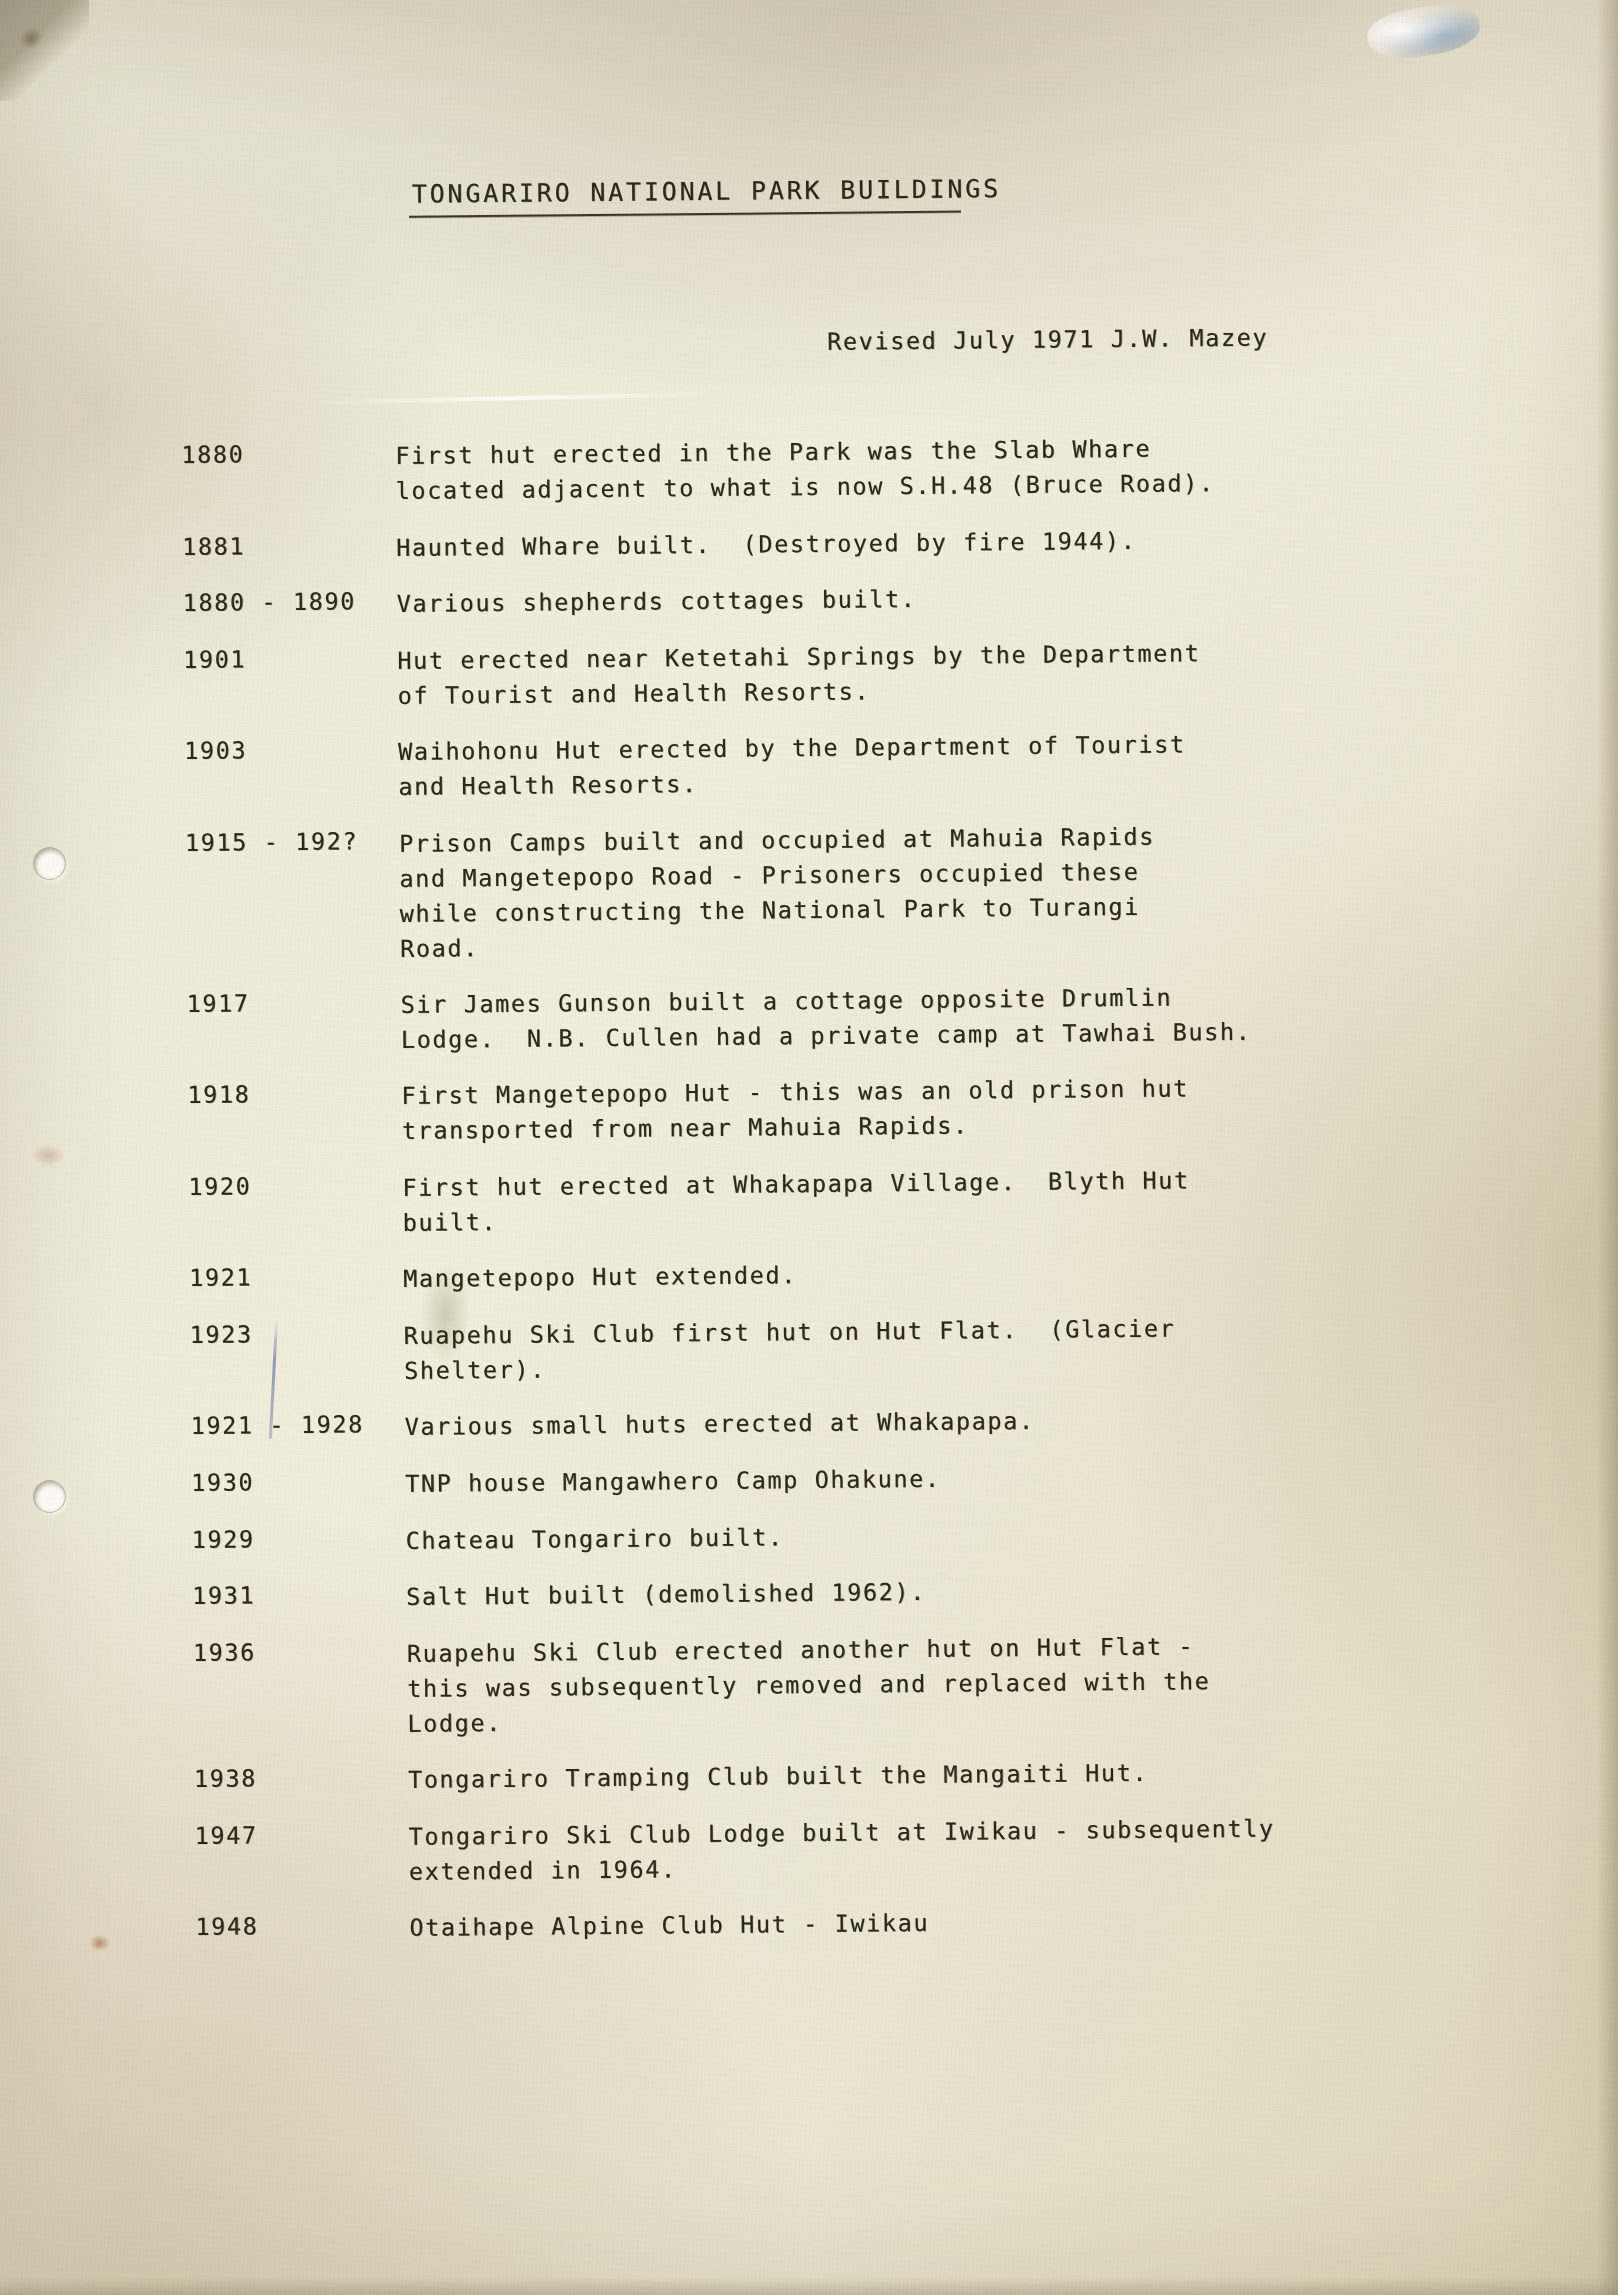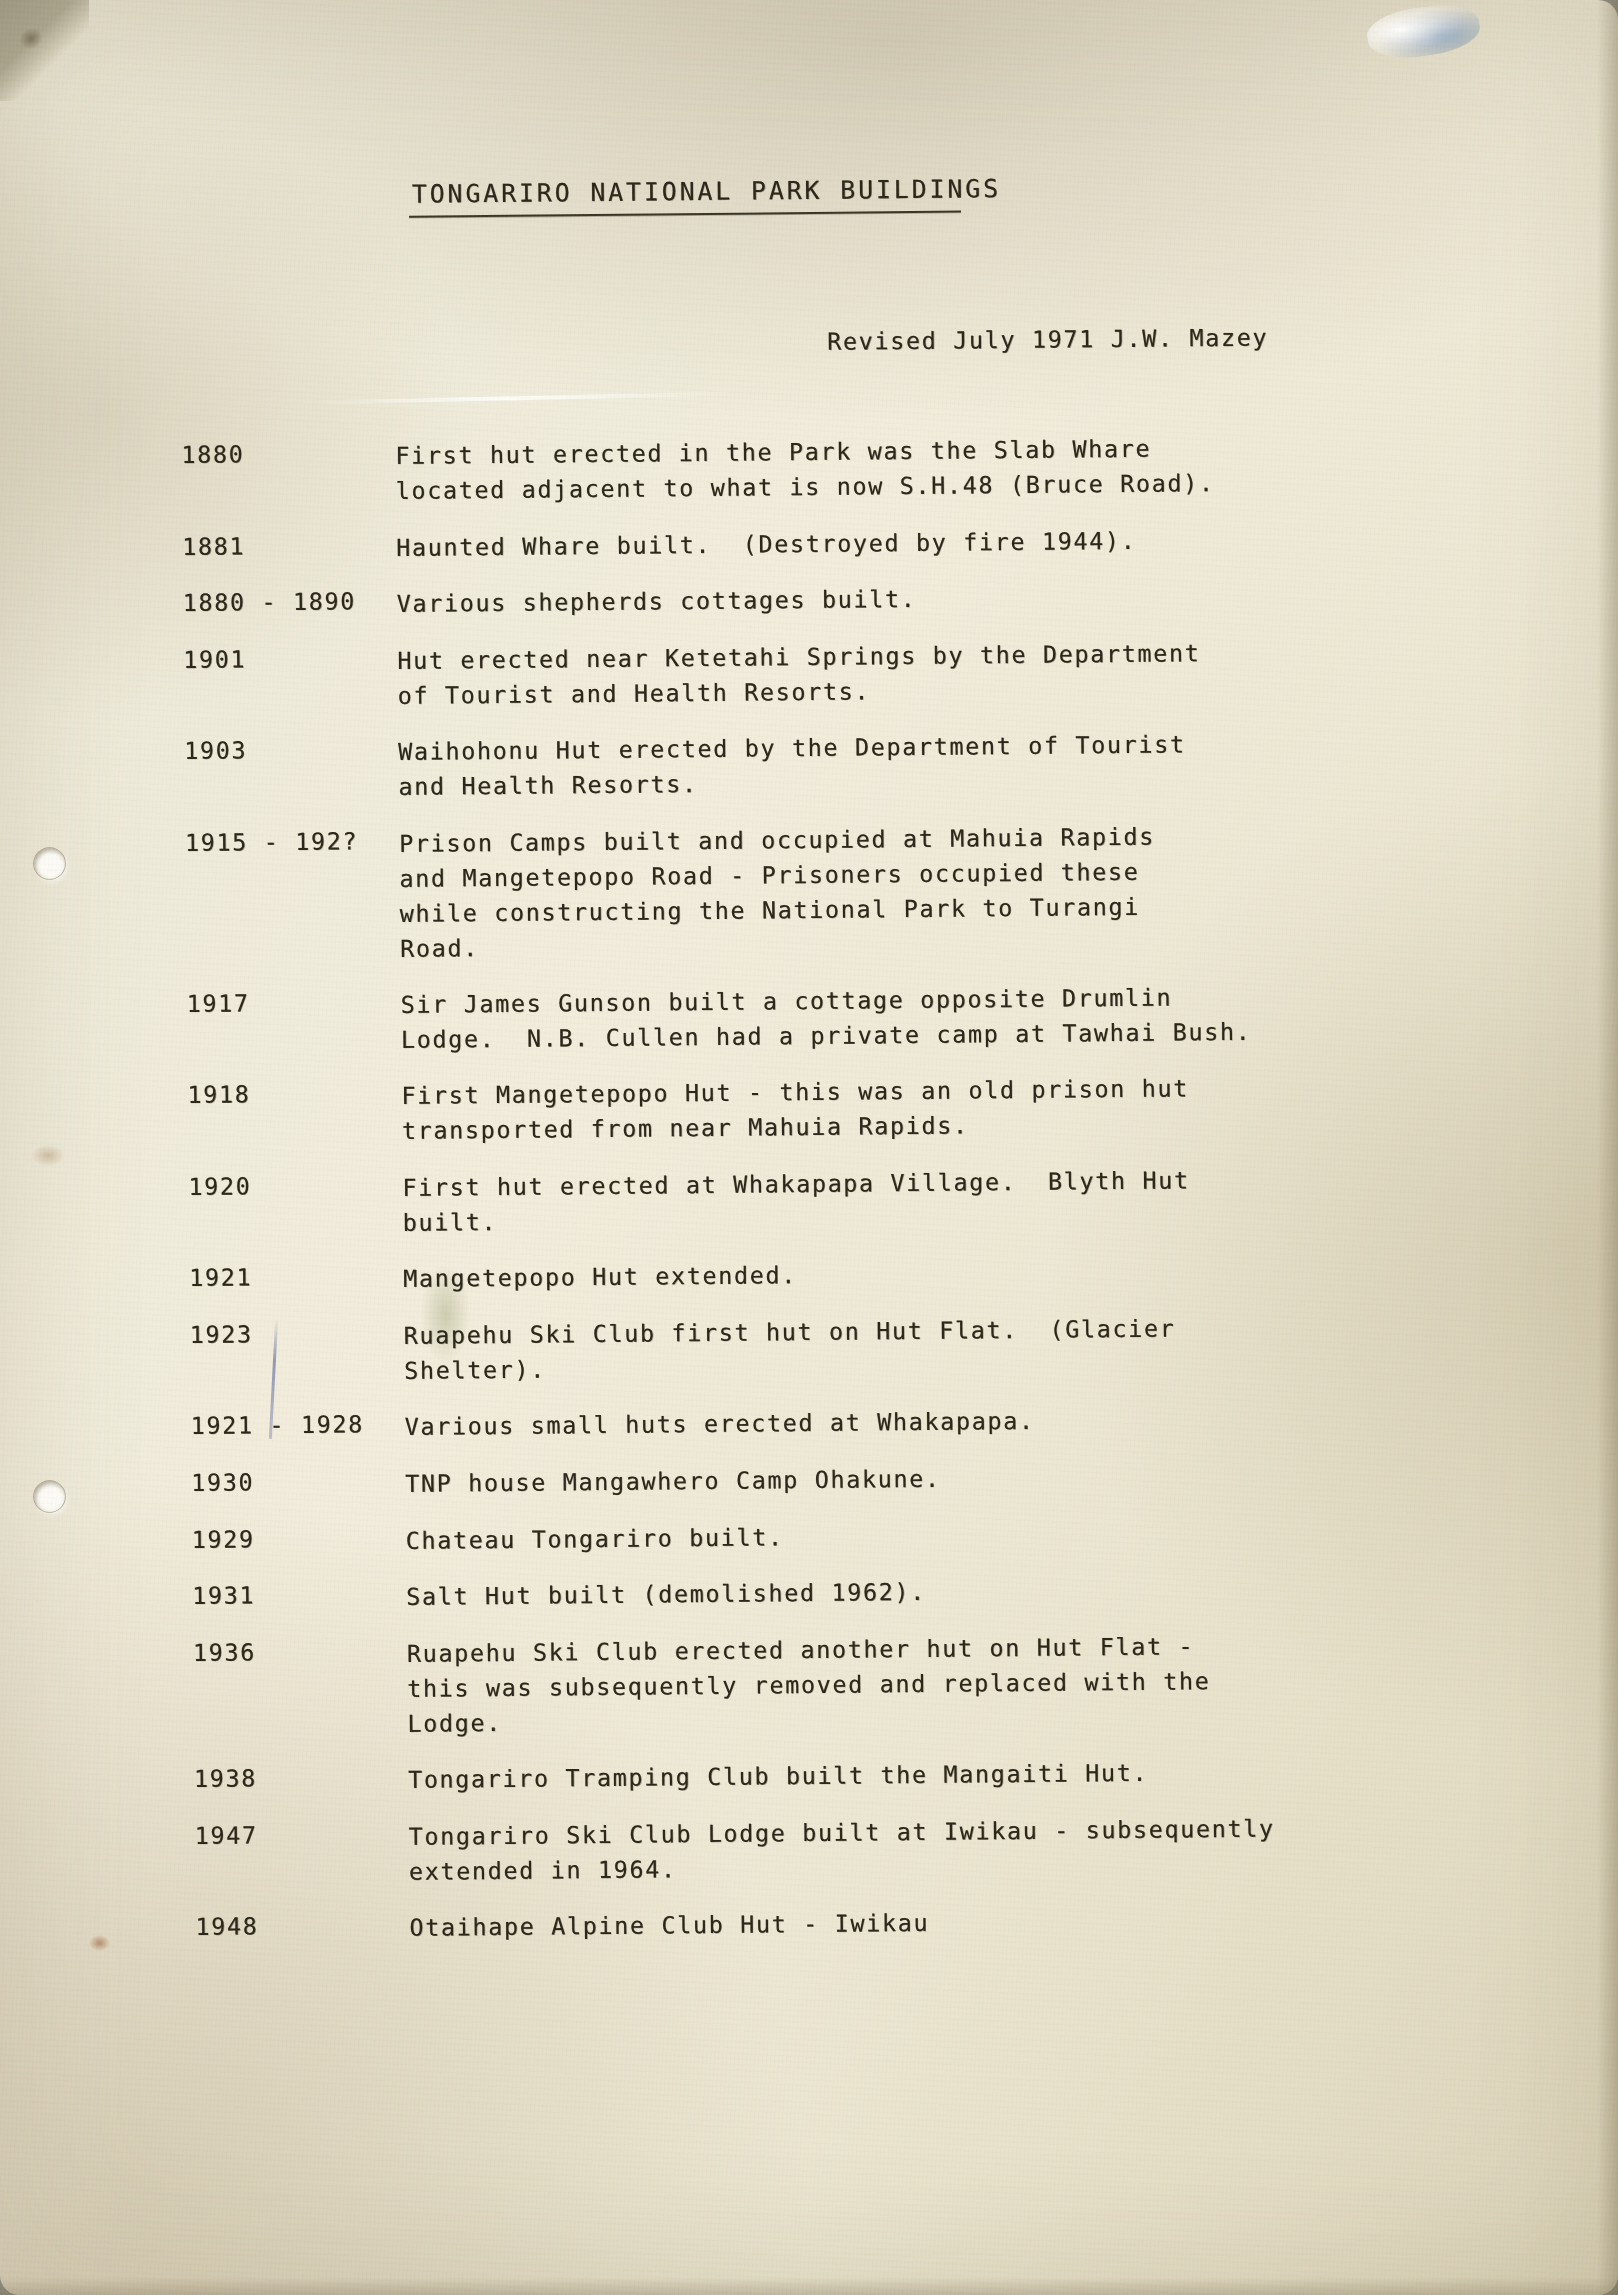--- a/index.html
+++ b/index.html
@@ -13,21 +13,20 @@
   
   #page {
     position:absolute; inset:0;
     background:
       radial-gradient(ellipse 60% 45% at 8% 96%, rgba(151,131,92,0.30) 0%, rgba(151,131,92,0) 70%),
       radial-gradient(ellipse 45% 30% at 97% 55%, rgba(150,134,97,0.22) 0%, rgba(150,134,97,0) 72%),
       radial-gradient(ellipse 70% 22% at 55% 2%, rgba(140,126,95,0.28) 0%, rgba(140,126,95,0) 75%),
       radial-gradient(ellipse 30% 18% at 6% 18%, rgba(150,130,95,0.20) 0%, rgba(150,130,95,0) 75%),
       linear-gradient(118deg, #e6e2cf 0%, #eeead9 18%, #f1ecdb 40%, #ece7d3 64%, #e3dcc4 86%, #d8d0b6 100%);
     box-shadow: inset 0 0 146px rgba(120,105,72,0.20);
-    border-radius: 20px;
   }
 
   
   #corner-tear {
     position:absolute; left:0; top:0; width:89px; height:101px;
     background:linear-gradient(135deg, #9c9580 0%, #a9a28b 38%, rgba(230,226,207,0) 62%);
   }
   #corner-tear::after{
     content:""; position:absolute; left:19.4px; top:27.5px; width:24px; height:21px;
     background:radial-gradient(ellipse at 50% 50%, rgba(90,78,54,0.55) 0%, rgba(90,78,54,0) 70%);

